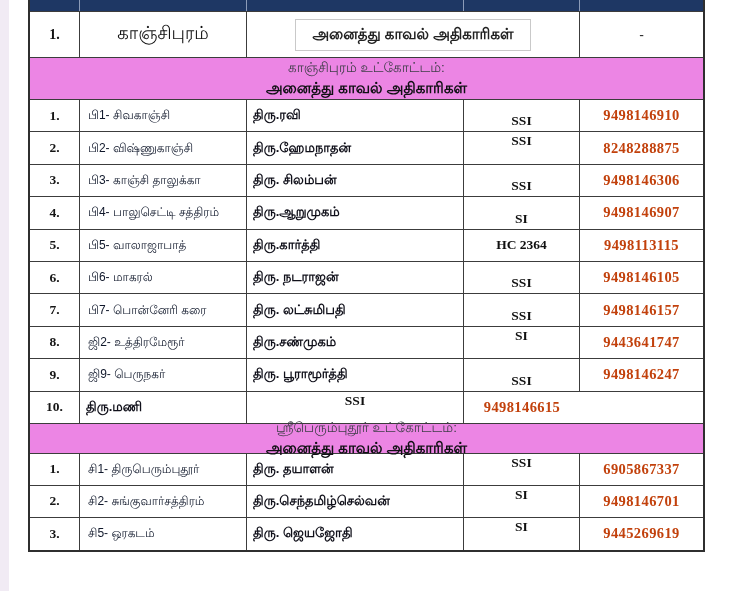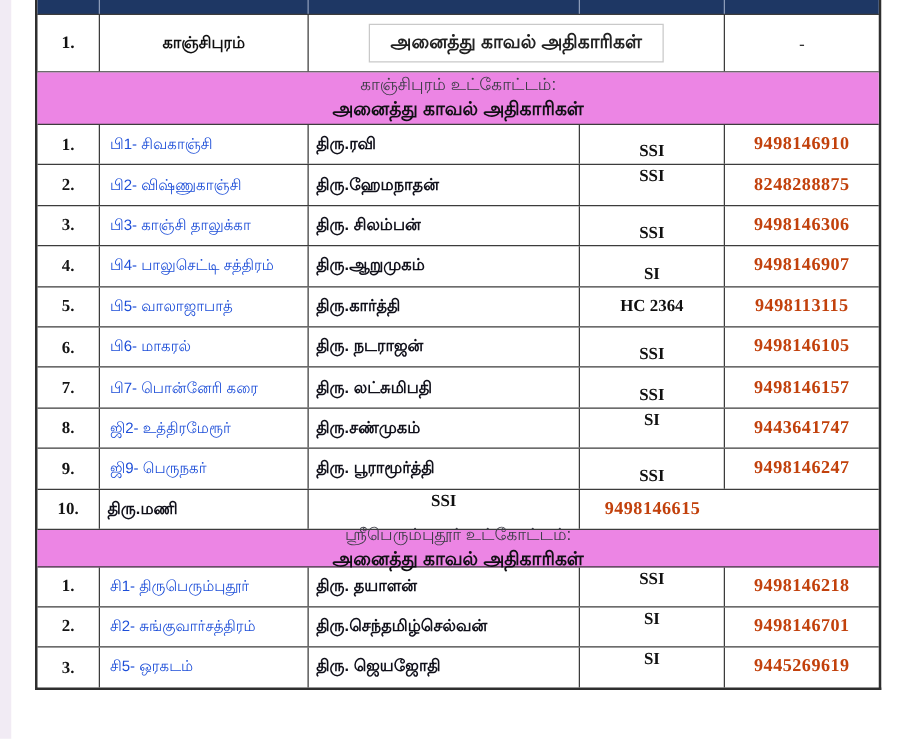--- a/index.html
+++ b/index.html
@@ -25,42 +25,42 @@
   .cell:last-child { border-right:none; }
 
   
   .navy-row { height:12px; background:#1e3764; }
   .navy-row .cell { border-right:1px solid #8c9bb8; }
   .navy-row .cell:last-child { border-right:none; }
 
   
   .district-row { height:46px; grid-template-columns:50px 167px 333px auto; }
   .district-row .c-sno { font-weight:bold; font-family:"Liberation Serif", serif; font-size:14px; color:#111; }
-  .district-row .c-district { font-weight:bold; font-size:13px; color:#111; }
+  .district-row .c-district { font-weight:normal; font-size:18px; color:#111; }
   .district-row .c-officers span.boxed {
     border:1px solid #c9c9c9; padding:5px 16px; font-weight:bold; font-size:15px; color:#222;
   }
   .district-row .c-dash { font-size:14px; color:#333; }
 
   
   .banner {
     background:#ec85e4; border-bottom:1px solid #3c3c3c;
     display:flex; flex-direction:column; align-items:center; justify-content:center;
     text-align:center;
   }
   .banner-1 { height:42px; }
   .banner-2 { height:30px; }
   .banner .t1 { font-size:13.5px; color:#3c3c46; line-height:1.4; }
   .banner .t2 { font-size:15px; font-weight:bold; color:#101014; line-height:1.35; }
 
   
   .drow { height:32.4px; }
   .drow2 { height:32px; }
   .c-sno { font-weight:bold; font-family:"Liberation Serif", serif; font-size:13.5px; color:#151515; }
-  .c-station { justify-content:flex-start; padding-left:8px; font-size:12px; color:#1d4ed8; }
+  .c-station { justify-content:flex-start; padding-left:8px; font-size:12px; color:#0f172a; }
   .c-name { justify-content:flex-start; padding-left:6px; font-weight:bold; font-size:13px; color:#10101a; }
   .c-rank { font-family:"Liberation Serif", serif; font-weight:bold; font-size:13.5px; color:#101010; }
   .c-rank.rk-top { align-items:flex-start; padding-top:1px; }
   .c-rank.rk-bot { align-items:flex-end; padding-bottom:2px; }
   .c-phone { font-family:"Liberation Serif", serif; font-weight:bold; font-size:14.5px; color:#c2410c; letter-spacing:0.4px;text-align:right; }
 </style>
 </head>
 <body>
 
 <div class="left-strip"></div>
@@ -162,21 +162,21 @@
   <div class="banner banner-2">
     <div class="t1">ஸ்ரீபெரும்புதூர் உட்கோட்டம்:</div>
     <div class="t2">அனைத்து காவல் அதிகாரிகள்</div>
   </div>
 
   <div class="row drow2">
     <div class="cell c-sno">1.</div>
     <div class="cell c-station">சி1- திருபெரும்புதூர்</div>
     <div class="cell c-name">திரு. தயாளன்</div>
     <div class="cell c-rank rk-top">SSI</div>
-    <div class="cell c-phone">9498146218</div>
+    <div class="cell c-phone">6905867337</div>
   </div>
   <div class="row drow2">
     <div class="cell c-sno">2.</div>
     <div class="cell c-station">சி2- சுங்குவார்சத்திரம்</div>
     <div class="cell c-name">திரு.செந்தமிழ்செல்வன்</div>
     <div class="cell c-rank rk-top">SI</div>
     <div class="cell c-phone">9498146701</div>
   </div>
   <div class="row drow2">
     <div class="cell c-sno">3.</div>

